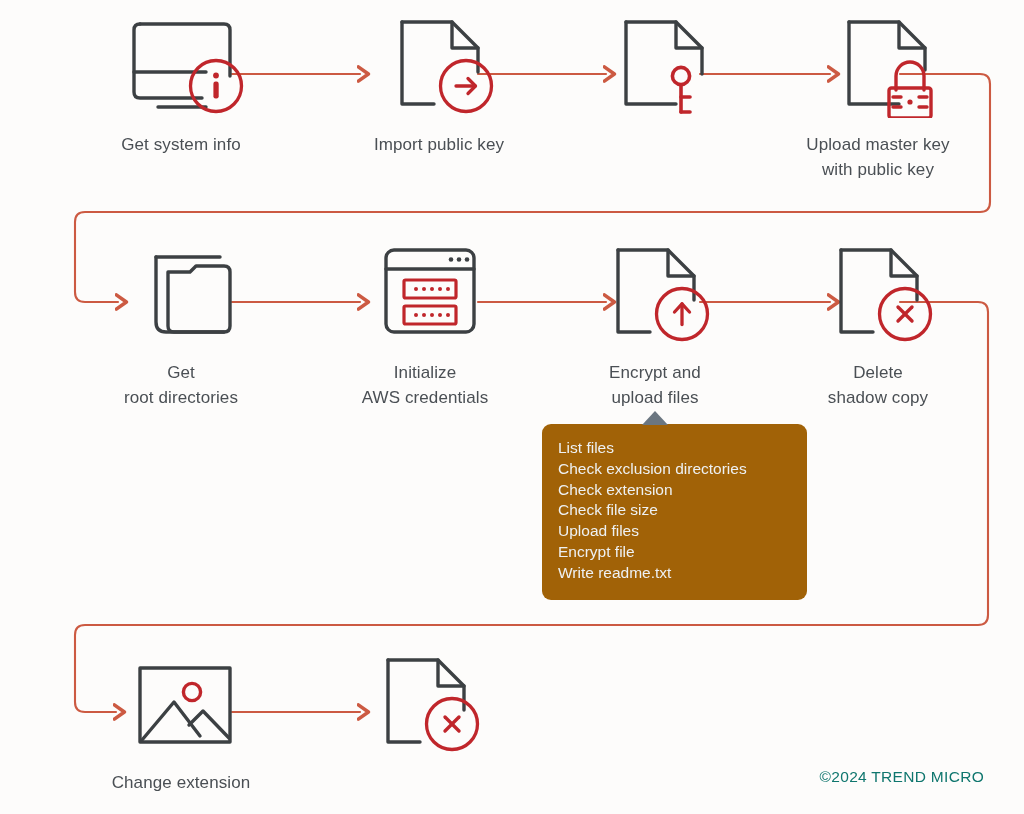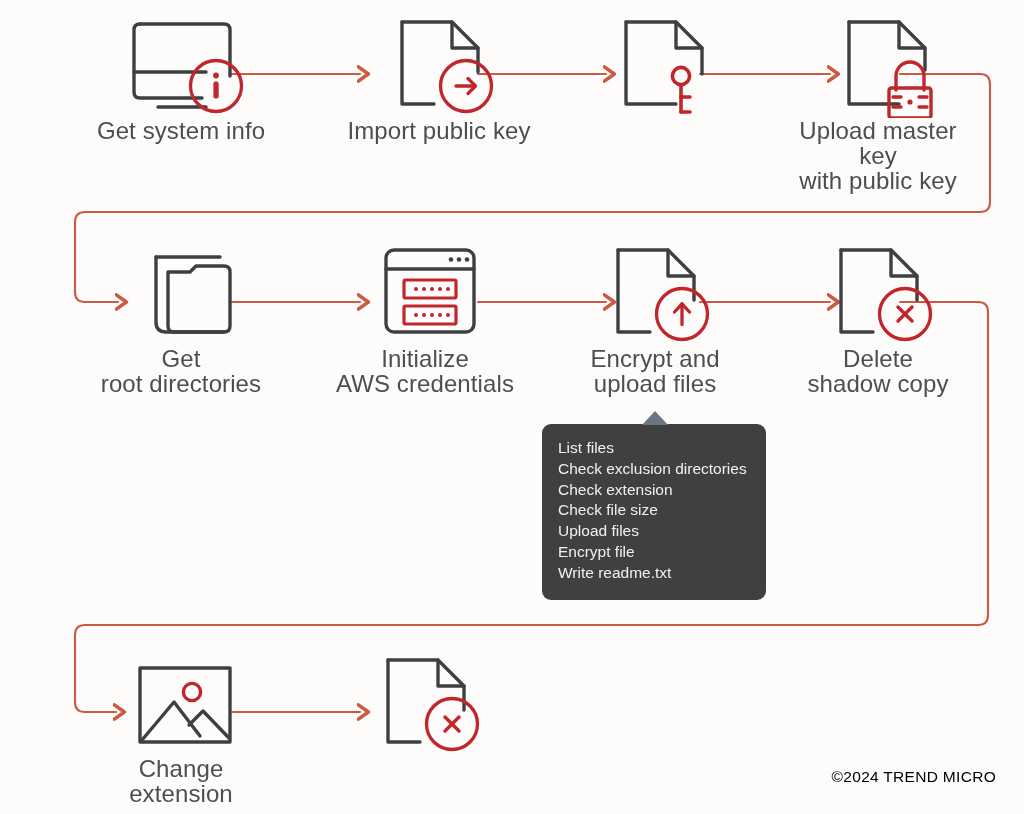--- a/index.html
+++ b/index.html
@@ -31,33 +31,33 @@
     width: 190px;
     text-align: center;
   }
   .node .glyph {
     height: 110px;
     display: flex;
     align-items: flex-end;
     justify-content: center;
   }
   .node .caption {
-    margin-top: 0;
-    font-size: 24px;
+    margin-top: 14px;
+    font-size: 17px;
     line-height: 25px;
     color: #4a4f54;
     letter-spacing: 0.1px;
     white-space: pre-line;
   }
   .tooltip {
     position: absolute;
     left: 542px;
     top: 424px;
-    width: 224px;
-    background: #404040;
+    width: 265px;
+    background: #a16207;
     border-radius: 9px;
     padding: 14px 0 16px 0;
     box-sizing: border-box;
   }
   .tooltip .tip-arrow {
     position: absolute;
     top: -13px;
     left: 100px;
     width: 0;
     height: 0;
@@ -67,24 +67,24 @@
   }
   .tooltip .tip-line {
     font-size: 15.5px;
     line-height: 20.8px;
     color: #eef1f3;
     padding: 0 0 0 16px;
     white-space: nowrap;
   }
   .copyright {
     position: absolute;
-    right: 28px;
+    right: 40px;
     top: 768px;
     font-size: 15.5px;
-    color: #000000;
+    color: #0f766e;
     letter-spacing: 0.3px;
   }
 </style>
 </head>
 <body>
 
 <div id="canvas">
 
   <svg id="wires" viewBox="0 0 1024 814">
     <defs>

